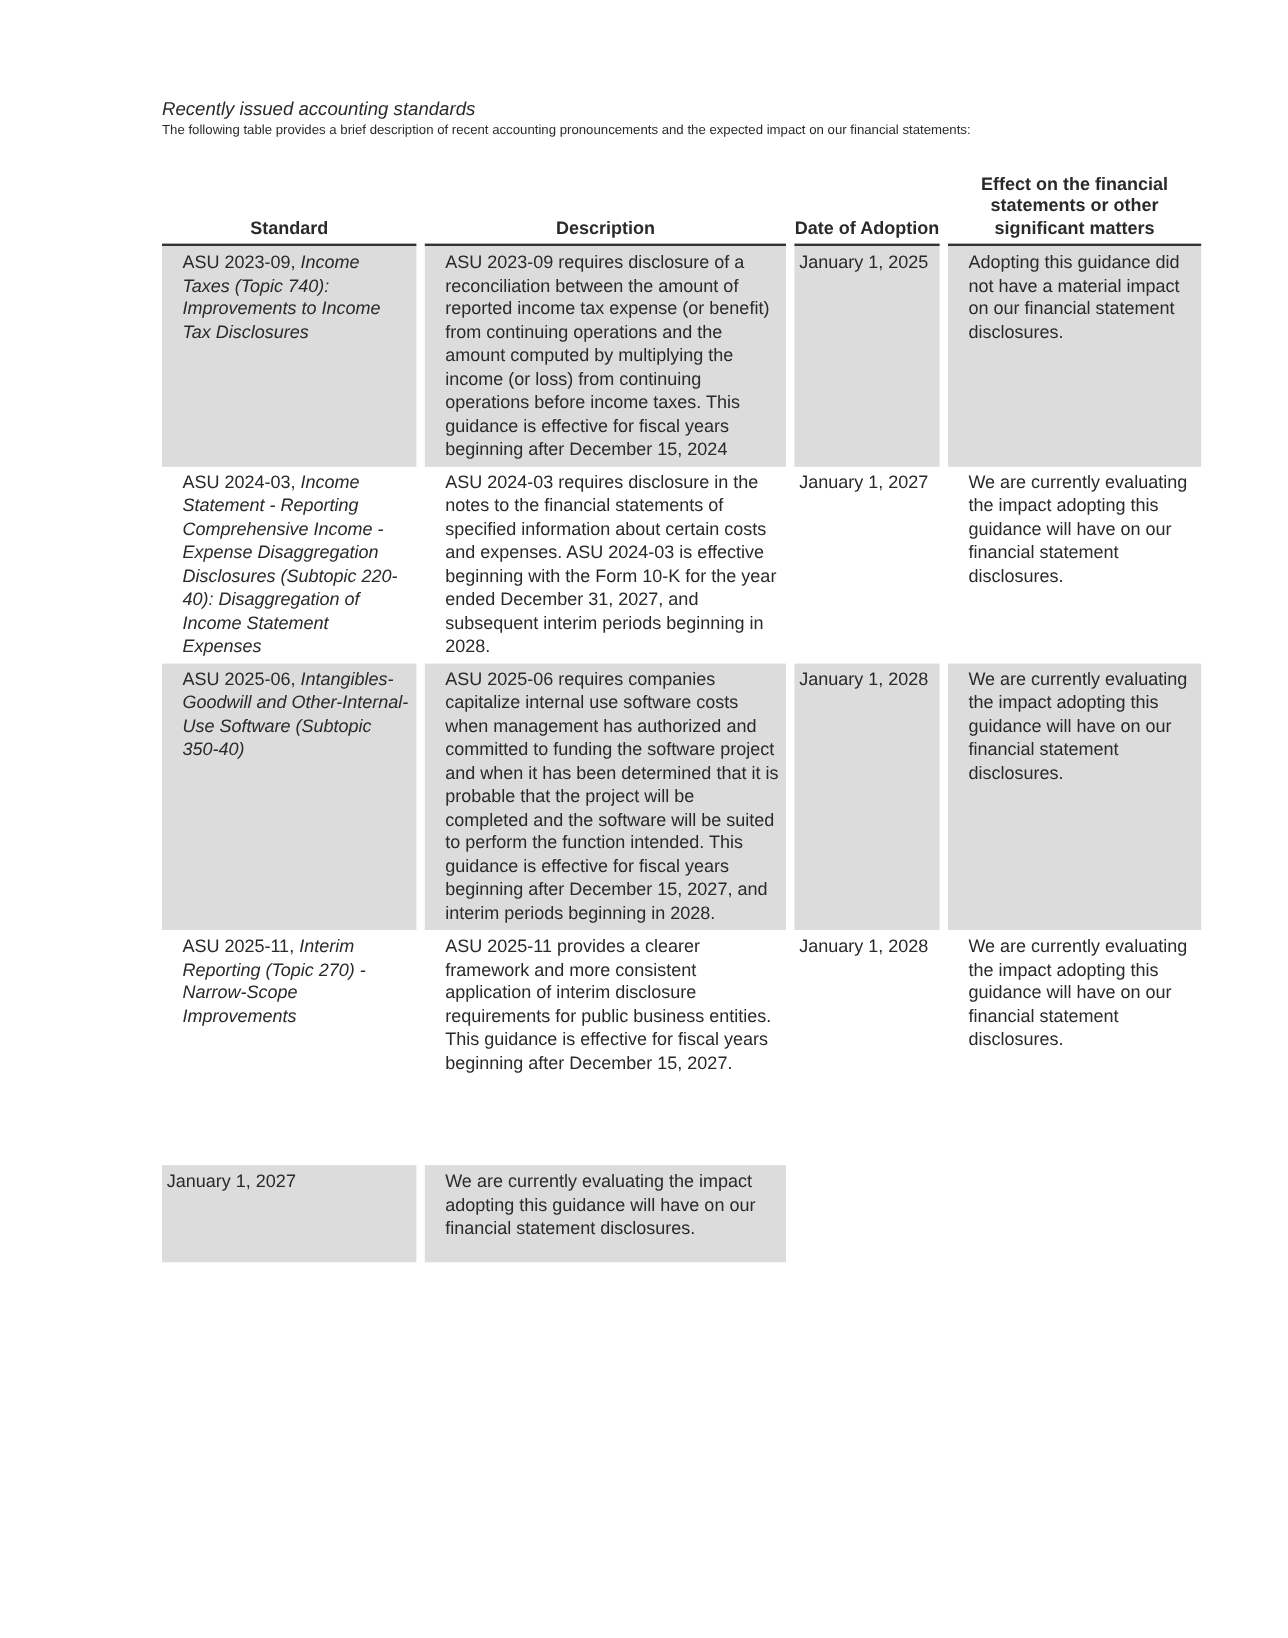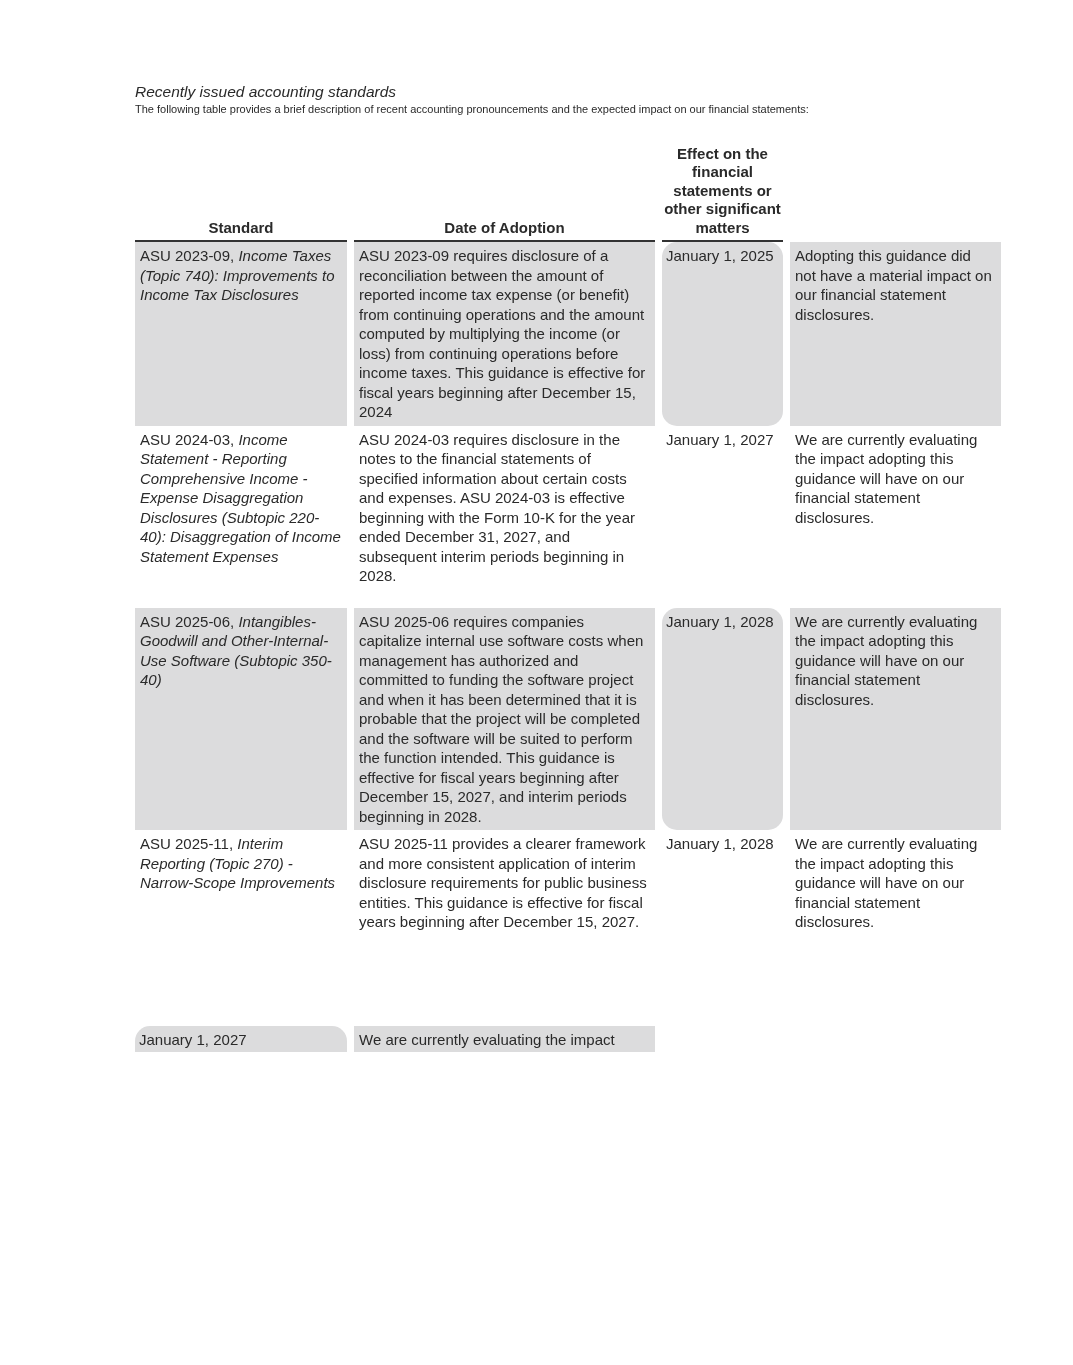--- a/index.html
+++ b/index.html
@@ -50,38 +50,37 @@
     font-weight: bold;
     font-size: 15px;
     line-height: 18.5px;
     text-align: center;
     border-bottom: 2.5px solid #333333;
     padding-bottom: 3px;
   }
   .cell {
     font-size: 15px;
     line-height: 19.5px;
-    padding: 4px 6px 4px 5px;
+    padding: 4px 6px 4px 17px;
   }
   .trow.shaded .cell {
     background: #dcdcdd;
   }
   .standard-cell em {
     font-style: italic;
   }
   .date-cell {
     padding-left: 4px;
     padding-right: 2px;
     white-space: nowrap;
-    border-radius: 15px;
   }
   
   #table-body .trow:nth-child(1) { min-height: 161px; }
   #table-body .trow:nth-child(2) { min-height: 140px; }
-  #table-body .trow:nth-child(3) { min-height: 192px; margin-top: 18px; }
+  #table-body .trow:nth-child(3) { min-height: 192px; }
   #table-body .trow:nth-child(4) { min-height: 196px; }
   #table-body .trow:nth-child(5) { min-height: 192px; }
   #table-body .trow:nth-child(5) .cell {
     border-bottom: 2.5px solid #333333;
   }
   .page-number {
     position: absolute;
     top: 1300px;
     left: 0;
     width: 1073px;
@@ -95,20 +94,21 @@
 <div class="page">
   <div class="content">
 
     <h3 class="section-heading">Recently issued accounting standards</h3>
 
     <p class="intro">The following table provides a brief description of recent accounting pronouncements and the expected impact on our financial statements:</p>
 
     <div class="acct-table">
       <div class="trow thead">
         <div class="hcell">Standard</div>
+        <div class="hcell">Description</div>
         <div class="hcell">Date of Adoption</div>
         <div class="hcell">Effect on the financial statements or other significant matters</div>
       </div>
       <div id="table-body">
   <div class="trow shaded">
     <div class="cell standard-cell"><span>ASU 2023-09,</span> <em>Income Taxes (Topic 740): Improvements to Income Tax Disclosures</em></div>
     <div class="cell desc-cell">ASU 2023-09 requires disclosure of a reconciliation between the amount of reported income tax expense (or benefit) from continuing operations and the amount computed by multiplying the income (or loss) from continuing operations before income taxes. This guidance is effective for fiscal years beginning after December 15, 2024</div>
     <div class="cell date-cell">January 1, 2025</div>
     <div class="cell effect-cell">Adopting this guidance did not have a material impact on our financial statement disclosures.</div>
   </div>

